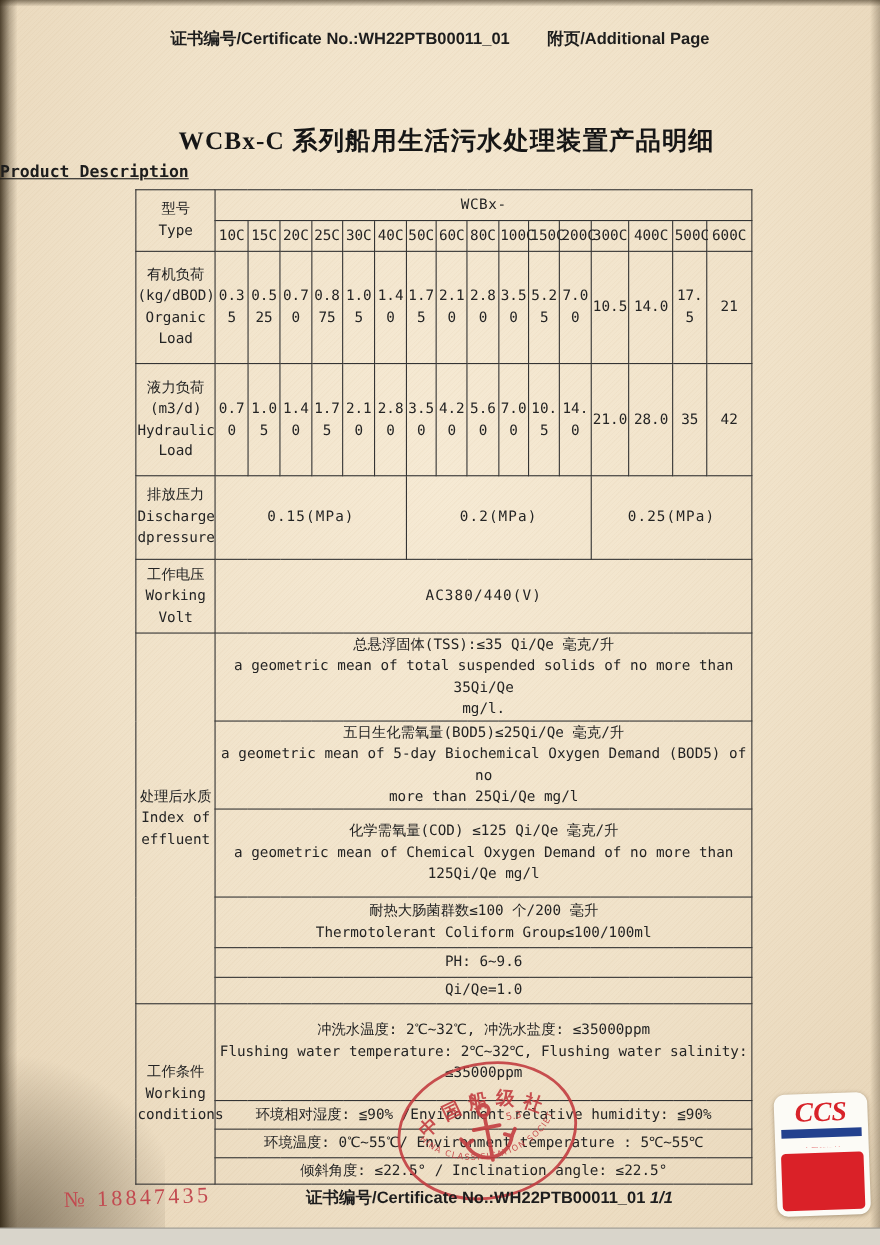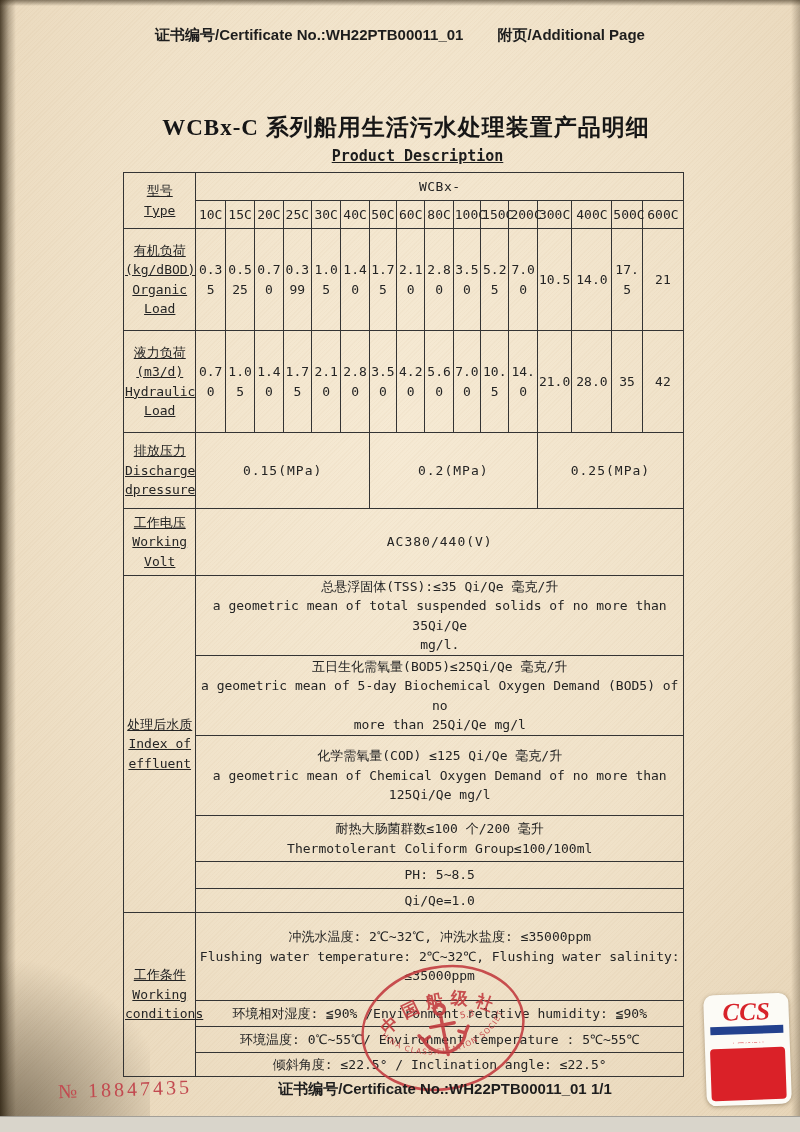--- a/index.html
+++ b/index.html
@@ -20,38 +20,38 @@
   .corner-shadow{position:absolute;left:0;bottom:0;width:150px;height:190px;pointer-events:none;
     background:radial-gradient(circle at 0% 100%,rgba(40,30,14,.55),transparent 72%);}
   .scan-strip{position:absolute;left:0;right:0;bottom:0;height:15px;background:#d9d5cb;
     border-top:1px solid rgba(0,0,0,.25);}
 
   .hdr{position:absolute;top:26px;left:0;right:0;display:flex;justify-content:center;gap:34px;
     font-family:"Liberation Sans","DejaVu Sans",sans-serif;font-weight:700;font-size:15px;color:#1d1d1d;}
   .title{position:absolute;top:112px;left:12px;right:0;text-align:center;
     font-family:"Liberation Serif","DejaVu Serif",serif;font-weight:700;font-size:23px;
     letter-spacing:1px;color:#161616;}
-  .subtitle{position:absolute;top:147px;left:0;right:0;text-align:center;
-    font-size:15px;font-weight:700;text-decoration:underline;color:#1d1d1d;padding-left:35px;}
+  .subtitle{position:absolute;top:147px;left:0;right:0;
+    font-size:15px;font-weight:700;text-decoration:underline;color:#1d1d1d;}
 
   table.spec{position:absolute;left:123px;top:172px;width:561px;border-collapse:collapse;
     table-layout:fixed;}
   table.spec td{border:1.4px solid #343434;text-align:center;vertical-align:middle;
     white-space:pre-line;font-size:13px;line-height:1.5;padding:0 1px;color:#242424;}
-  td.lblcell{font-size:13.5px;line-height:25px;text-decoration:underline;}
+  td.lblcell{font-size:13.5px;line-height:25px;}
   td.tall-lbl{line-height:29px;}
   td.num{word-break:break-all;font-size:12.5px;line-height:21px;padding:0;}
   td.model{font-size:13px;padding:0;}
   td.series{font-size:14px;font-weight:400;letter-spacing:.5px;}
   td.span-val{font-size:13.5px;letter-spacing:1px;}
   td.block-val{font-size:13px;line-height:26px;}
 
   .footer{position:absolute;top:1080px;left:190px;width:510px;text-align:center;
     font-family:"Liberation Sans","DejaVu Sans",sans-serif;font-weight:700;font-size:15px;color:#1d1d1d;}
-  .footer .pgno{}
+  .footer .pgno{font-style:italic;}
   .serial{position:absolute;left:58px;top:1078px;color:#c24a50;
     font-family:"Liberation Serif","DejaVu Serif",serif;font-size:20px;letter-spacing:3px;
     transform:rotate(-2deg);}
 
   .stamp{position:absolute;left:358px;top:962px;width:170px;height:132px;
     transform:rotate(-11deg);opacity:.88;pointer-events:none;}
 
   .ccs-card{position:absolute;left:705px;top:994px;width:85px;height:111px;
     background:#fcfbf6;border-radius:10px;transform:rotate(-2deg);
     box-shadow:0 1px 4px rgba(80,60,30,.45);overflow:hidden;}
@@ -126,21 +126,21 @@
     <td class="model">600C</td>
   </tr>
   <tr style="height:102px">
     <td class="lblcell">有机负荷
 (kg/dBOD)
 Organic
 Load</td>
     <td class="num">0.35</td>
     <td class="num">0.525</td>
     <td class="num">0.70</td>
-    <td class="num">0.399</td>
+    <td class="num">0.875</td>
     <td class="num">1.05</td>
     <td class="num">1.40</td>
     <td class="num">1.75</td>
     <td class="num">2.10</td>
     <td class="num">2.80</td>
     <td class="num">3.50</td>
     <td class="num">5.25</td>
     <td class="num">7.00</td>
     <td class="num">10.5</td>
     <td class="num">14.0</td>
@@ -199,21 +199,21 @@
   <tr style="height:80px">
     <td class="block-val" colspan="16">化学需氧量(COD) ≤125 Qi/Qe 毫克/升
 a geometric mean of Chemical Oxygen Demand of no more than
 125Qi/Qe mg/l</td>
   </tr>
   <tr style="height:46px">
     <td class="block-val" colspan="16">耐热大肠菌群数≤100 个/200 毫升
 Thermotolerant Coliform Group≤100/100ml</td>
   </tr>
   <tr style="height:27px">
-    <td class="block-val" colspan="16">PH: 5~8.5</td>
+    <td class="block-val" colspan="16">PH: 6~9.6</td>
   </tr>
   <tr style="height:24px">
     <td class="block-val" colspan="16">Qi/Qe=1.0</td>
   </tr>
   <tr style="height:88px">
     <td class="lblcell tall-lbl" rowspan="4">工作条件
 Working
 conditions</td>
     <td class="block-val" colspan="16">冲洗水温度: 2℃~32℃, 冲洗水盐度: ≤35000ppm
 Flushing water temperature: 2℃~32℃, Flushing water salinity:

